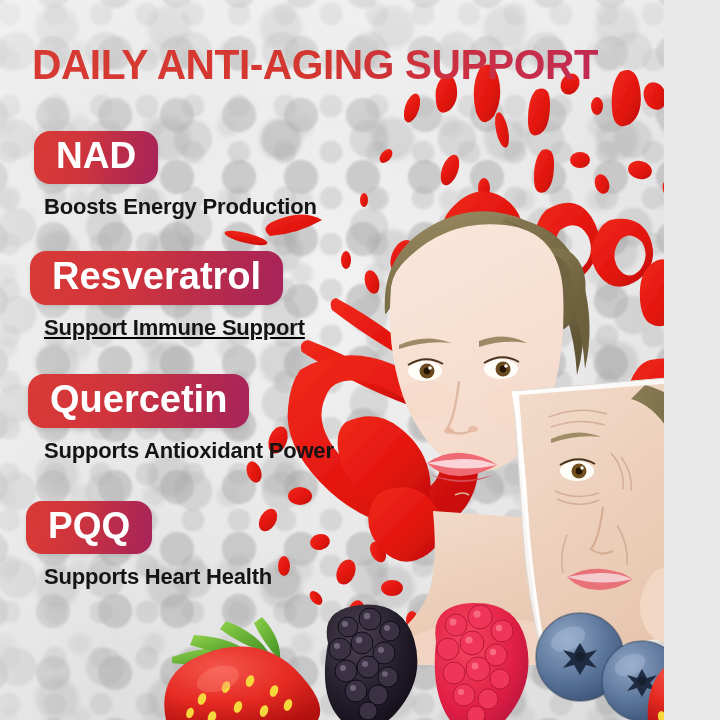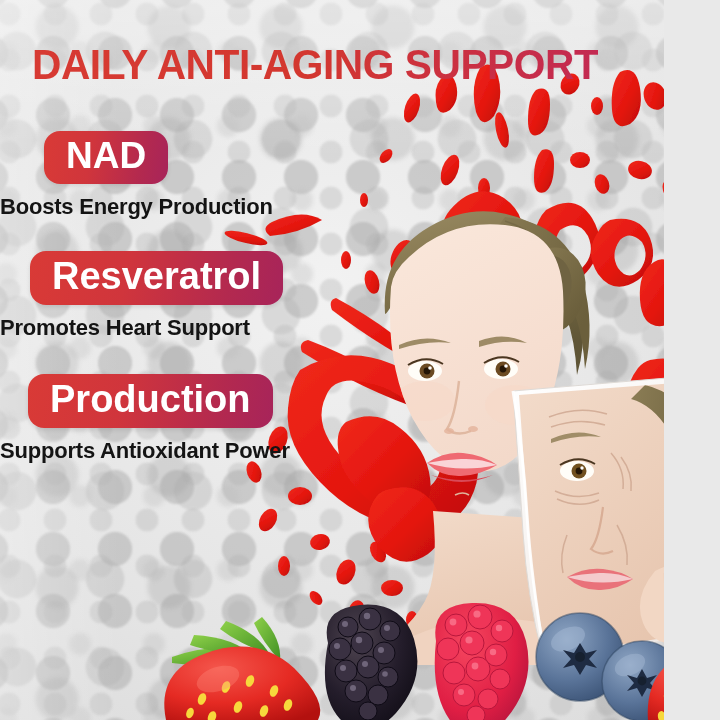--- a/index.html
+++ b/index.html
@@ -83,36 +83,37 @@
     display:inline-block;
     border-radius:16px;
     padding:5px 22px 8px 22px;
     background:linear-gradient(100deg,#d93a36 0%, #d0353c 38%, #b3294f 78%, #a7245a 100%);
     box-shadow:0 2px 4px rgba(0,0,0,.10);
     color:#fff;
     font-weight:bold;
     line-height:1.08;
     white-space:nowrap;
   }
-  .badge-nad{font-size:37px;margin-left:44px;}
+  .badge-nad{font-size:37px;margin-left:34px;}
   .badge-resv{font-size:38px;margin-left:30px;}
   .badge-quer{font-size:38px;margin-left:28px;}
   .badge-pqq{font-size:37px;margin-left:26px;}
   .desc{
     margin:10px 0 0 0;
+    padding-left:44px;
     font-size:22px;
     font-weight:bold;
     color:#141414;
     white-space:nowrap;
     letter-spacing:-0.2px;
   }
   .desc-indent-sm{}
 
   .i1{top:131px;}
-  .i2{top:251px;}
+  .i2{top:251px;text-decoration:underline;}
   .i3{top:374px;}
   .i4{top:501px;}
 </style>
 </head>
 <body>
 
 <div class="stage">
 
   <div class="bg-base"></div>
   <div class="bg-dots"></div>
@@ -469,22 +470,26 @@
 
   <h1 class="headline">DAILY ANTI-AGING SUPPORT</h1>
 
   <div class="item i1">
     <div class="badge badge-nad">NAD</div>
     <p class="desc">Boosts Energy Production</p>
   </div>
 
   <div class="item i2">
     <div class="badge badge-resv">Resveratrol</div>
-    <p class="desc">Promotes Heart Support</p>
+    <p class="desc">Support Immune Support</p>
   </div>
 
   <div class="item i3">
-    <div class="badge badge-quer">Production</div>
+    <div class="badge badge-quer">Quercetin</div>
     <p class="desc desc-indent-sm">Supports Antioxidant Power</p>
   </div>
 
+  <div class="item i4">
+    <div class="badge badge-pqq">PQQ</div>
+    <p class="desc desc-indent-sm">Supports Heart Health</p>
+  </div>
 
 </div>
 
 </body></html>

